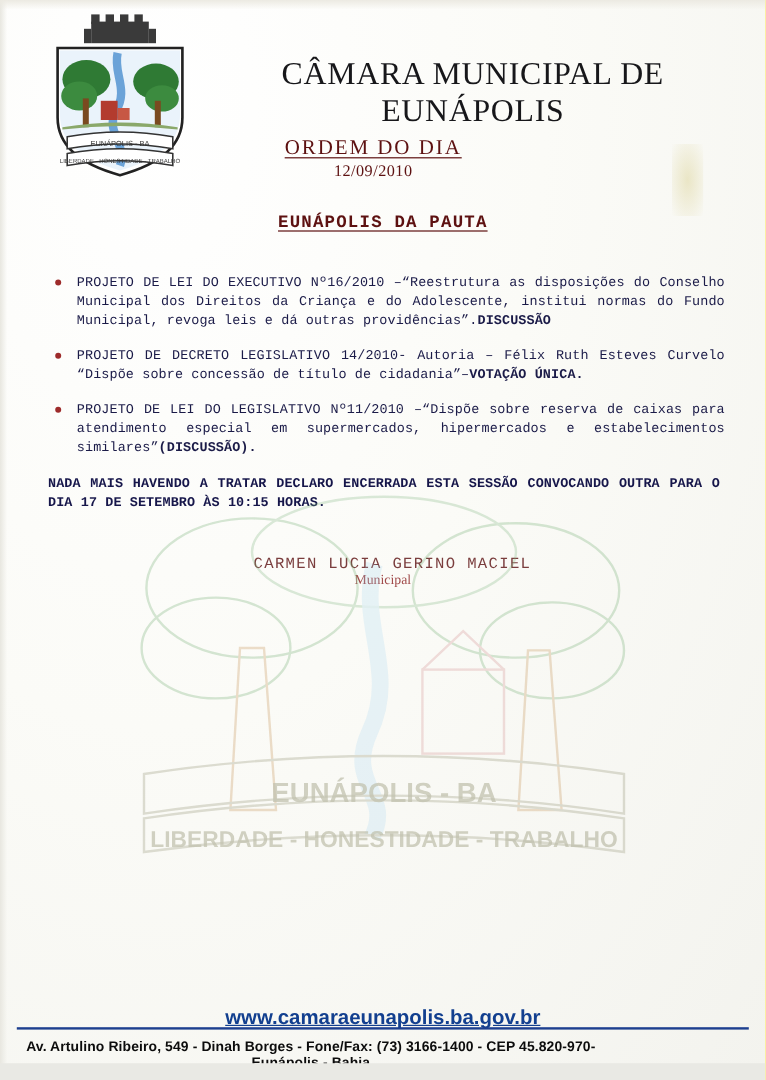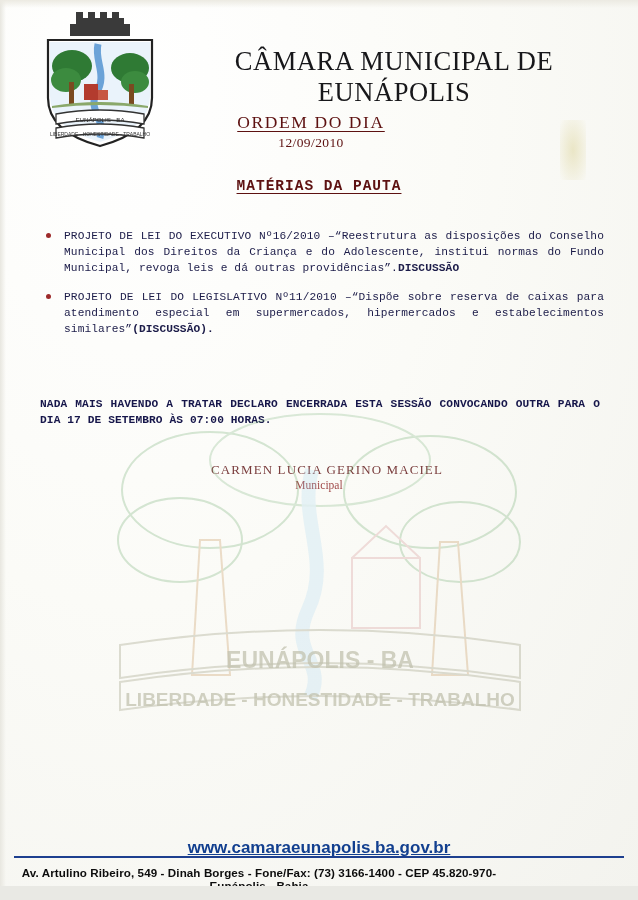--- a/index.html
+++ b/index.html
@@ -164,21 +164,21 @@
 
   
   .signature {
     position: absolute;
     left: 0;
     top: 462px;
     width: 638px;
     text-align: center;
   }
   .sig-name {
-    font-family: Liberation Serif, serif;
+    font-family: Liberation Mono, monospace;
     font-size: 13px;
     letter-spacing: 1.1px;
     color: #7a3d3d;
     padding-left: 16px;
   }
   .sig-role {
     font-family: "Liberation Serif", serif;
     font-size: 11.5px;
     color: #a14b4b;
     margin-top: 1px;
@@ -286,38 +286,42 @@
     </svg>
 
     <div class="doc-title">CÂMARA MUNICIPAL DE EUNÁPOLIS</div>
   </div>
 
   <div class="ordem-block">
     <div class="ordem-title">ORDEM DO DIA</div>
     <div class="ordem-date">12/09/2010</div>
   </div>
 
-  <div class="materias-title">MATÉRIAS DA PAUTA</div>
+  <div class="materias-title">EUNÁPOLIS DA PAUTA</div>
 
   <div class="items">
 
     <div class="item">
       <span class="bullet"></span>
       <div class="item-text"><span>PROJETO DE LEI DO EXECUTIVO Nº16/2010 –“Reestrutura as disposições do Conselho Municipal dos Direitos da Criança e do Adolescente, institui normas do Fundo Municipal, revoga leis e dá outras providências”.</span><b>DISCUSSÃO</b></div>
     </div>
 
+    <div class="item">
+      <span class="bullet"></span>
+      <div class="item-text"><span>PROJETO DE DECRETO LEGISLATIVO 14/2010- Autoria – Félix Ruth Esteves Curvelo “Dispõe sobre concessão de título de cidadania”–</span><b>VOTAÇÃO ÚNICA.</b></div>
+    </div>
 
     <div class="item">
       <span class="bullet"></span>
       <div class="item-text"><span>PROJETO DE LEI DO LEGISLATIVO Nº11/2010 –“Dispõe sobre reserva de caixas para atendimento especial em supermercados, hipermercados e estabelecimentos similares”</span><b>(DISCUSSÃO).</b></div>
     </div>
 
   </div>
 
-  <div class="closing">NADA MAIS HAVENDO A TRATAR DECLARO ENCERRADA ESTA SESSÃO CONVOCANDO OUTRA PARA O DIA 17 DE SETEMBRO ÀS 07:00 HORAS.</div>
+  <div class="closing">NADA MAIS HAVENDO A TRATAR DECLARO ENCERRADA ESTA SESSÃO CONVOCANDO OUTRA PARA O DIA 17 DE SETEMBRO ÀS 10:15 HORAS.</div>
 
   <div class="signature">
     <div class="sig-name">CARMEN LUCIA GERINO MACIEL</div>
     <div class="sig-role">Municipal</div>
   </div>
 
   <svg class="watermark" viewBox="0 0 520 340">
 
     <g opacity="0.55">
       <ellipse cx="150" cy="80" rx="88" ry="58" fill="none" stroke="#6aa86a" stroke-width="2"></ellipse>

